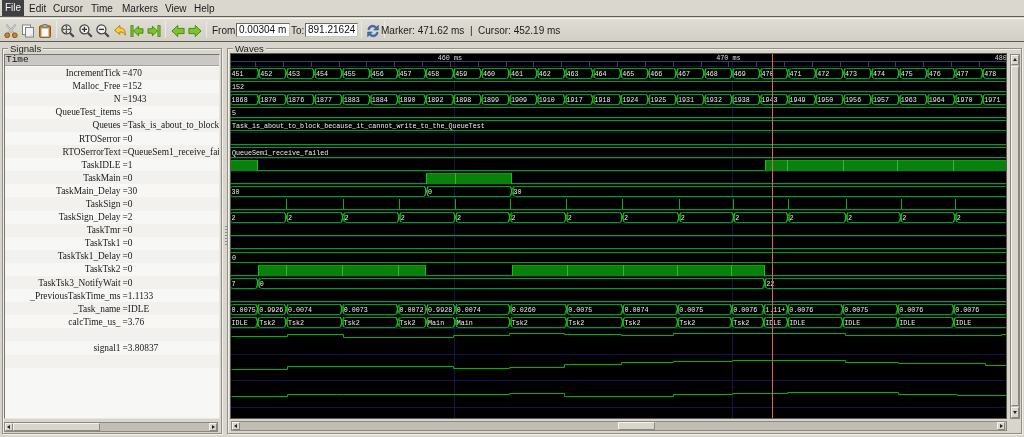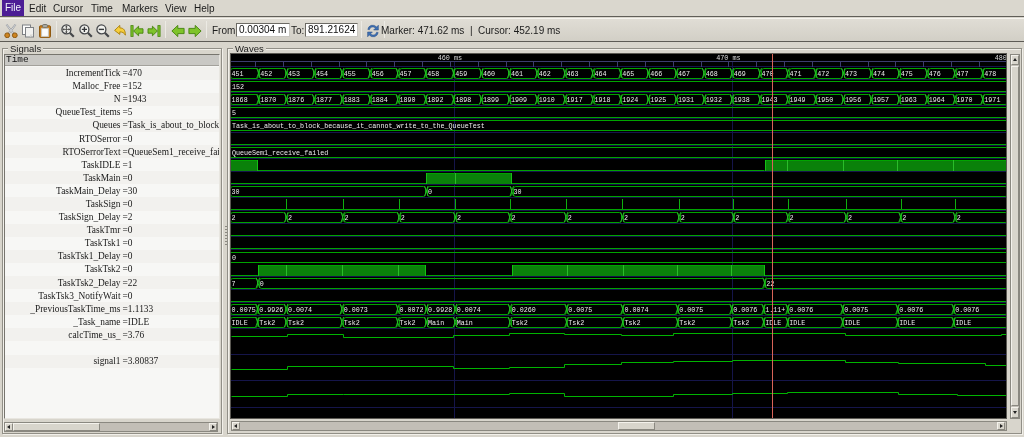--- a/index.html
+++ b/index.html
@@ -1,19 +1,19 @@
 <!DOCTYPE html>
 <html><head><meta charset="utf-8"><style>
 * { margin:0; padding:0; box-sizing:border-box; }
 html,body { width:1024px; height:437px; overflow:hidden; background:#d8d5cc;
   font-family:"Liberation Sans",sans-serif; }
 #menubar { position:absolute; left:0; top:0; width:1024px; height:17px; background:#dad7ce;
   border-bottom:1px solid #605e58; }
 .mi { position:absolute; top:1px; height:15px; line-height:15px; font-size:10px; color:#1b1b1b;text-align:right; }
-#filebox { position:absolute; left:2px; top:0px; width:22px; height:16px; background:#4c1d95; }
+#filebox { position:absolute; left:2px; top:0px; width:22px; height:16px; background:#404040; }
 #filebox span { position:absolute; left:3px; top:0; height:15px; line-height:15px; font-size:10px; color:#f0f4f8; }
 #toolbar { position:absolute; left:0; top:18px; width:1024px; height:24px;
   background:linear-gradient(#e0ddd5,#d2cfc6); border-top:1px solid #f6f4ef; border-bottom:1px solid #5d5b55; }
 .sep { position:absolute; top:21px; height:17px; width:1px; background:#a5a29a;
   border-right:1px solid #eceae4; }
 .tlab { position:absolute; top:24px; height:13px; line-height:13px; font-size:10px; color:#1c1c1c; }
 .tin { position:absolute; top:23px; height:14px; background:#fff; border:1px solid #6c6a64;
   border-bottom-color:#c8c6c0; border-right-color:#c8c6c0; font-size:10px; color:#111;
   font-family:"Liberation Sans",sans-serif; line-height:12px; padding-left:2px; white-space:nowrap; overflow:hidden; }
 .frame { position:absolute; border:1px solid #918f87; box-shadow:1px 1px 0 #f2f0ea inset, 1px 1px 0 #f2f0ea; }
@@ -177,24 +177,20 @@
         <span class="n">TaskTsk1</span>
         <span class="v">=0</span>
       </div>
       <div class="lr">
         <span class="n">TaskTsk1_Delay</span>
         <span class="v">=0</span>
       </div>
       <div class="lr">
         <span class="n">TaskTsk2</span>
         <span class="v">=0</span>
-      </div>
-      <div class="lr">
-        <span class="n">TaskTsk2_Delay</span>
-        <span class="v">=22</span>
       </div>
       <div class="lr">
         <span class="n">TaskTsk3_NotifyWait</span>
         <span class="v">=0</span>
       </div>
       <div class="lr">
         <span class="n">_PreviousTaskTime_ms</span>
         <span class="v">=1.1133</span>
       </div>
       <div class="lr">

